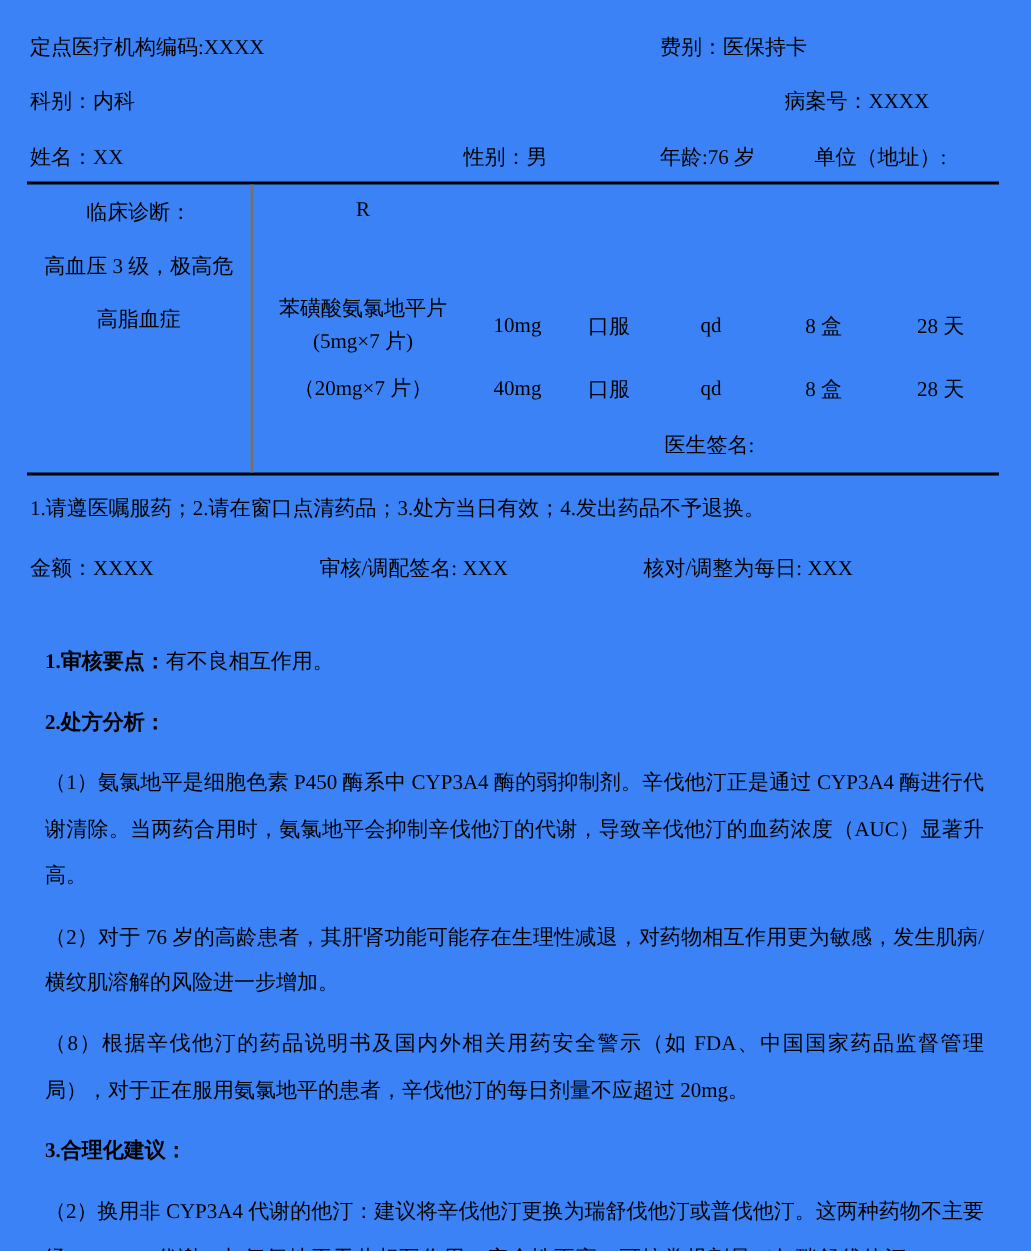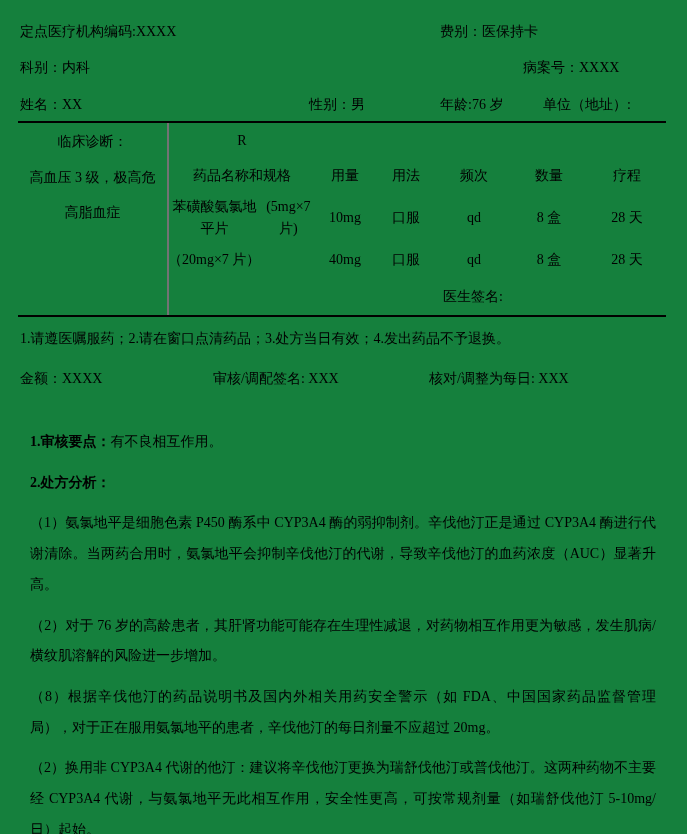--- a/index.html
+++ b/index.html
@@ -1,38 +1,38 @@
 <!DOCTYPE html>
 <html><head>
 <meta charset="utf-8">
 <style>
   html,body { margin:0; padding:0; background:#fff; }
   .page {
-    position:relative; width:687px; height:834px; background:#15803d; color:#000000;
+    position:relative; width:687px; height:834px; background:#3b82f6; color:#000000;
     font-family:"Liberation Serif","DejaVu Serif",serif; font-size:14px; overflow:hidden;
   }
   .abs { position:absolute; white-space:nowrap; }
 
   
   .rx-table {
     position:absolute; left:18px; top:121px; width:648px; height:196px;
     border-top:2px solid #000; border-bottom:2px solid #000; box-sizing:border-box;
   }
   .diag-col { position:absolute; left:0; top:0; bottom:0; width:149px; border-right:2px solid #737373; }
   .dline { position:absolute; left:0; width:100%; text-align:center; white-space:nowrap; }
   .rx-right { position:absolute; left:150px; top:0; right:0; bottom:0; }
   .rrow { position:absolute; left:0; right:0; display:flex; align-items:center; }
   .c { text-align:center; }
   .c-name { width:148px; }
   .c-dose { width:58px; }
   .c-route { width:64px; }
   .c-freq { width:72px; }
   .c-qty { width:78px; }
   .c-course { width:78px; }
-  .name-cell { display:flex; flex-direction:row; line-height:22px;font-family:Liberation Serif, serif; }
+  .name-cell { display:flex; flex-direction:column; line-height:22px;font-family:Liberation Serif, serif; }
 
   
   .analysis { position:absolute; left:20px; top:417px; width:646px; }
   .analysis p { margin:10px; line-height:30.7px; text-align:justify; text-justify:inter-character; }
   .analysis b { font-weight:bold; }
 </style>
 </head>
 <body>
 
 <div class="page">
@@ -55,28 +55,20 @@
       <div class="dline" style="top:46px">高血压 3 级，极高危</div>
       <div class="dline" style="top:81px">高脂血症</div>
     </div>
 
     <div class="rx-right">
 
       <div class="rrow" style="top:10px">
         <div class="c c-name">R</div>
       </div>
 
-      <div class="rrow" style="top:44px">
-        <div class="c c-name">药品名称和规格</div>
-        <div class="c c-dose">用量</div>
-        <div class="c c-route">用法</div>
-        <div class="c c-freq">频次</div>
-        <div class="c c-qty">数量</div>
-        <div class="c c-course">疗程</div>
-      </div>
 
       <div class="rrow" style="top:72px;height:46px">
         <div class="c c-name name-cell">
           <span>苯磺酸氨氯地平片</span>
           <span>(5mg×7 片)</span>
         </div>
         <div class="c c-dose">10mg</div>
         <div class="c c-route">口服</div>
         <div class="c c-freq">qd</div>
         <div class="c c-qty">8 盒</div>
@@ -102,16 +94,17 @@
   <span class="abs" style="left:20px;top:370px">金额：XXXX</span>
   <span class="abs" style="left:213px;top:370px">审核/调配签名: XXX</span>
   <span class="abs" style="left:429px;top:370px">核对/调整为每日: XXX</span>
 
   <div class="analysis">
     <p><b>1.审核要点：</b><span>有不良相互作用。</span></p>
     <p><b>2.处方分析：</b></p>
     <p>（1）氨氯地平是细胞色素 P450 酶系中 CYP3A4 酶的弱抑制剂。辛伐他汀正是通过 CYP3A4 酶进行代谢清除。当两药合用时，氨氯地平会抑制辛伐他汀的代谢，导致辛伐他汀的血药浓度（AUC）显著升高。</p>
     <p>（2）对于 76 岁的高龄患者，其肝肾功能可能存在生理性减退，对药物相互作用更为敏感，发生肌病/横纹肌溶解的风险进一步增加。</p>
     <p>（8）根据辛伐他汀的药品说明书及国内外相关用药安全警示（如 FDA、中国国家药品监督管理局），对于正在服用氨氯地平的患者，辛伐他汀的每日剂量不应超过 20mg。</p>
+    <p><b>3.合理化建议：</b></p>
     <p>（2）换用非 CYP3A4 代谢的他汀：建议将辛伐他汀更换为瑞舒伐他汀或普伐他汀。这两种药物不主要经 CYP3A4 代谢，与氨氯地平无此相互作用，安全性更高，可按常规剂量（如瑞舒伐他汀 5-10mg/日）起始。</p>
   </div>
 
 </div>
 
 </body></html>

